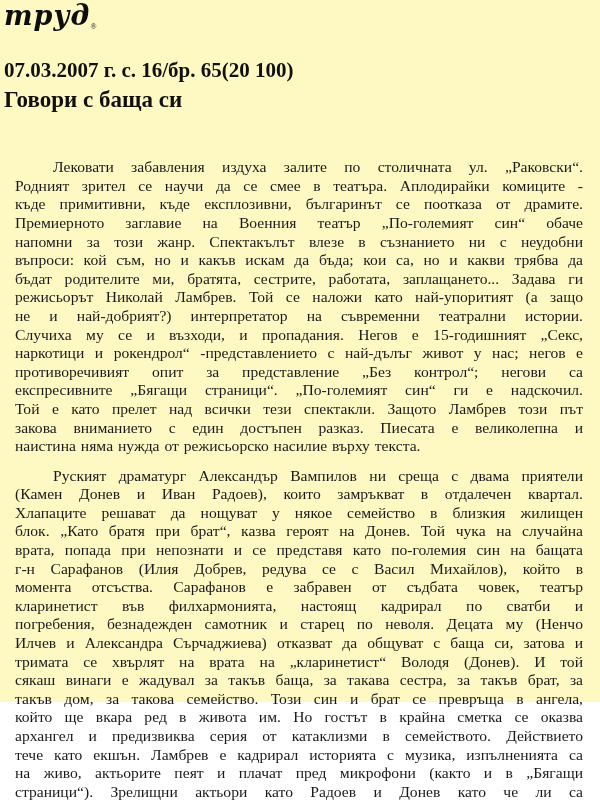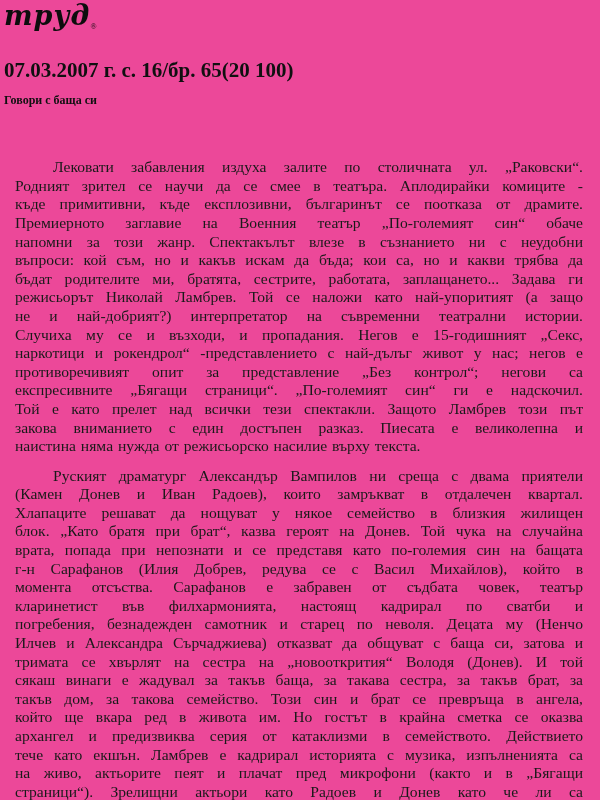--- a/index.html
+++ b/index.html
@@ -8,25 +8,25 @@
     background: #ffffff;
   }
   body {
     width: 600px;
     height: 800px;
     overflow: hidden;
   }
   .page {
     box-sizing: border-box;
     width: 600px;
-    height: 800px;
+    height: 702px;
     padding: 3px 6px 0 4px;
     font-family: "Liberation Serif", serif;
     color: #161616;
-    background: #ec4899;
+    background: #fef9c3;
   }
   .logo-row {
     line-height: 26px;
     white-space: nowrap;
   }
   .logo-text {
     font-family: "DejaVu Serif", serif;
     font-style: italic;
     font-weight: bold;
     font-size: 27px;
@@ -40,21 +40,21 @@
   }
   .dateline {
     margin-top: 20px;
     font-size: 21px;
     font-weight: bold;
     line-height: 20px;
     color: #101010;
   }
   .headline {
     margin-top: 10px;
-    font-size: 12px;
+    font-size: 23px;
     font-weight: bold;
     line-height: 20px;
     color: #101010;
   }
   .article {
     margin-top: 48px;
     font-size: 15.6px;
     line-height: 18.6px;
     word-spacing: 1px;
     color: #1a1a1a;
@@ -108,21 +108,21 @@
         <div class="line first">Руският драматург Александър Вампилов ни среща с двама приятели</div>
         <div class="line">(Камен Донев и Иван Радоев), които замръкват в отдалечен квартал.</div>
         <div class="line">Хлапаците решават да нощуват у някое семейство в близкия жилищен</div>
         <div class="line">блок. „Като братя при брат“, казва героят на Донев. Той чука на случайна</div>
         <div class="line">врата, попада при непознати и се представя като по-големия син на бащата</div>
         <div class="line">г-н Сарафанов (Илия Добрев, редува се с Васил Михайлов), който в</div>
         <div class="line">момента отсъства. Сарафанов е забравен от съдбата човек, театър</div>
         <div class="line">кларинетист във филхармонията, настоящ кадрирал по сватби и</div>
         <div class="line">погребения, безнадежден самотник и старец по неволя. Децата му (Ненчо</div>
         <div class="line">Илчев и Александра Сърчаджиева) отказват да общуват с баща си, затова и</div>
-        <div class="line">тримата се хвърлят на сестра на „новооткрития“ Володя (Донев). И той</div>
+        <div class="line">тримата се хвърлят на врата на „кларинетист“ Володя (Донев). И той</div>
         <div class="line">сякаш винаги е жадувал за такъв баща, за такава сестра, за такъв брат, за</div>
         <div class="line">такъв дом, за такова семейство. Този син и брат се превръща в ангела,</div>
         <div class="line">който ще вкара ред в живота им. Но гостът в крайна сметка се оказва</div>
         <div class="line">архангел и предизвиква серия от катаклизми в семейството. Действието</div>
         <div class="line">тече като екшън. Ламбрев е кадрирал историята с музика, изпълненията са</div>
         <div class="line">на живо, актьорите пеят и плачат пред микрофони (както и в „Бягащи</div>
         <div class="line">страници“). Зрелищни актьори като Радоев и Донев като че ли са</div>
         <div class="line">пренебрегнали своето професионално его, за да изтъкнат трагедията на</div>
         <div class="line">излъгания Сарафанов. А дали пък не тъпчат все още в персонажи от стари</div>
       </div>

